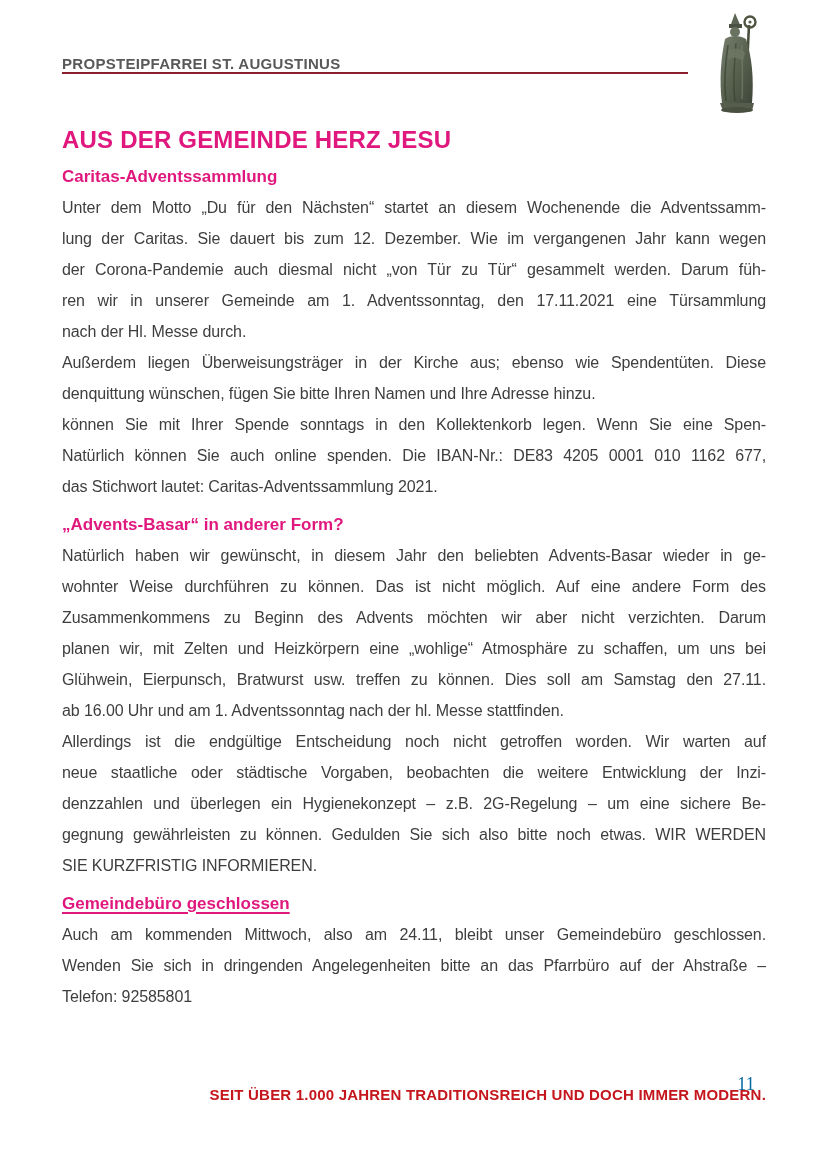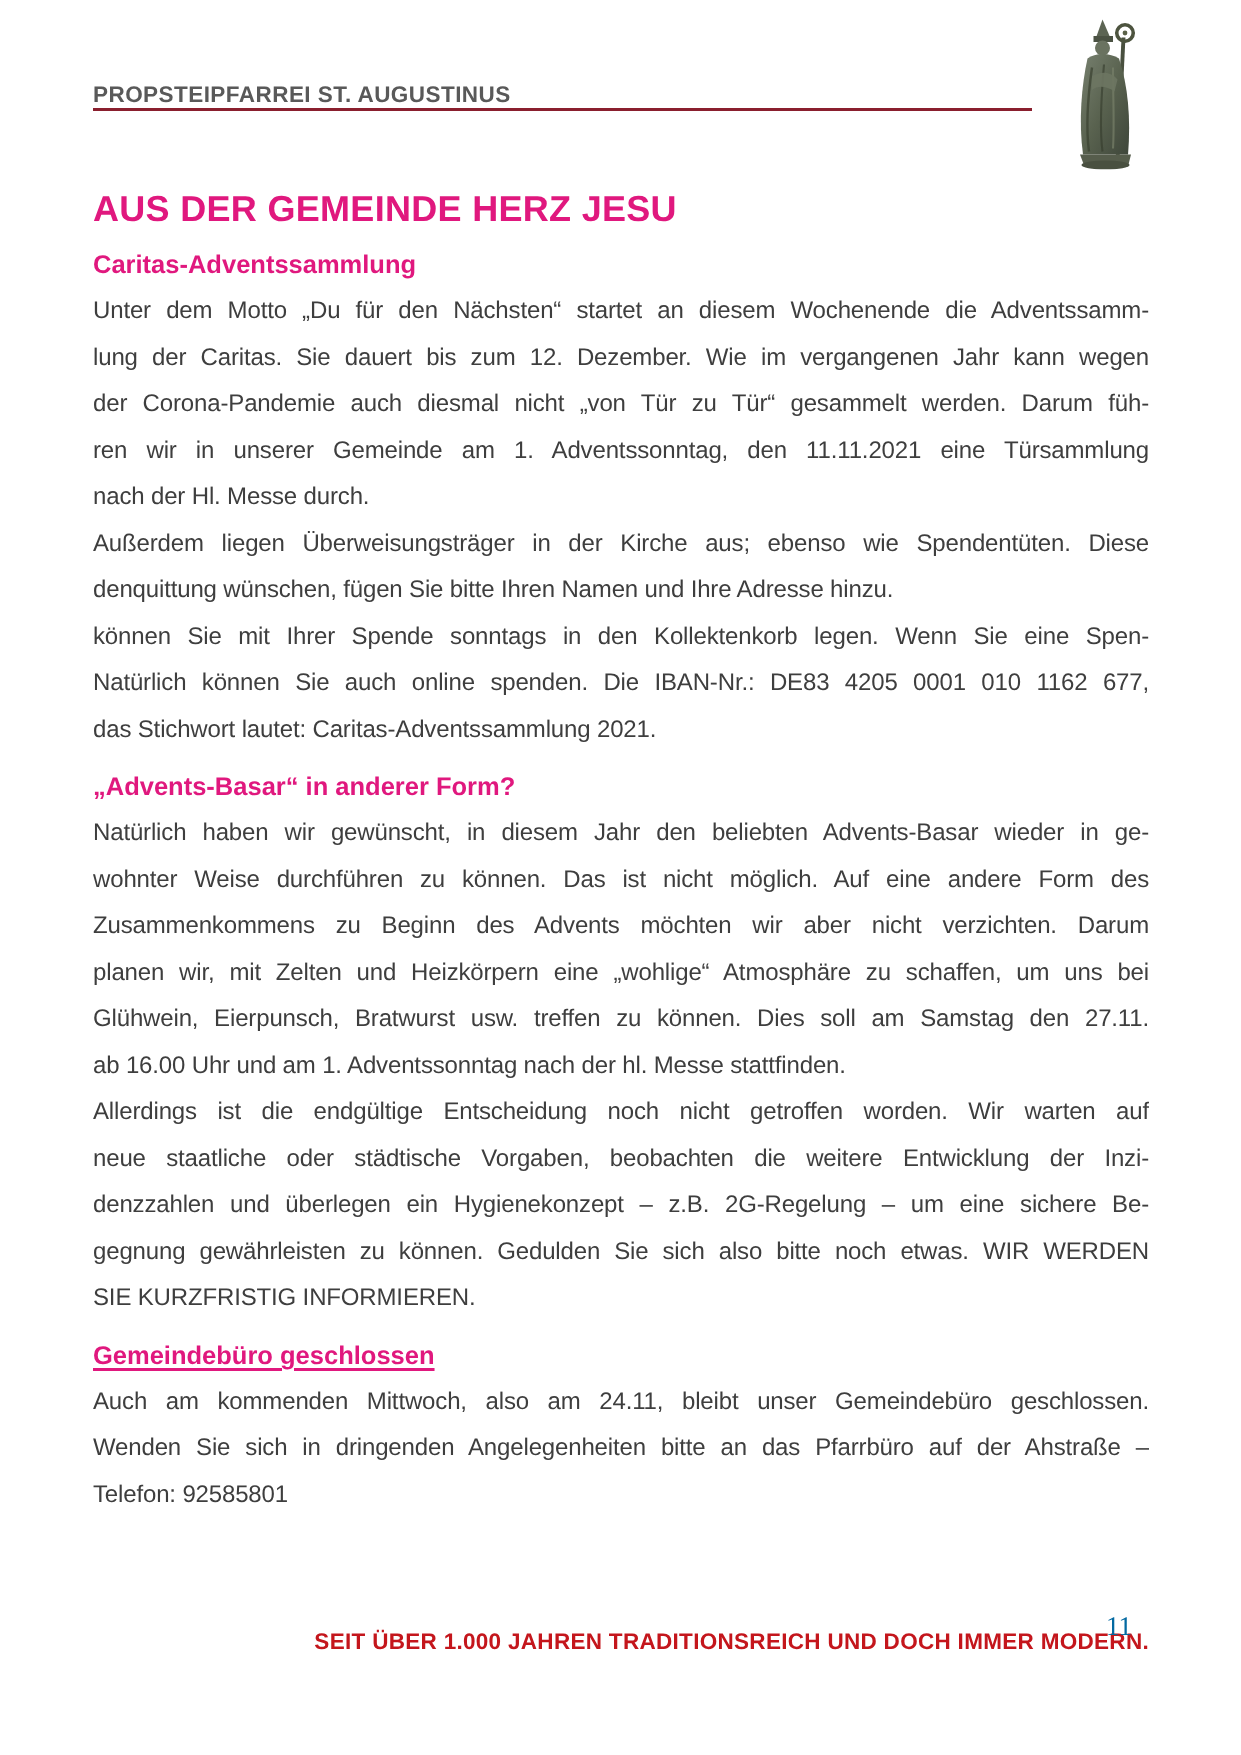--- a/index.html
+++ b/index.html
@@ -114,21 +114,21 @@
 
   <div class="content">
     <h1 class="page-title">AUS DER GEMEINDE HERZ JESU</h1>
     <div id="sections">
         <section>
           <h2 class="section-heading">Caritas-Adventssammlung</h2>
           <div class="para">
             <div class="line">Unter dem Motto „Du für den Nächsten“ startet an diesem Wochenende die Adventssamm-</div>
             <div class="line">lung der Caritas. Sie dauert bis zum 12. Dezember. Wie im vergangenen Jahr kann wegen</div>
             <div class="line">der Corona-Pandemie auch diesmal nicht „von Tür zu Tür“ gesammelt werden. Darum füh-</div>
-            <div class="line">ren wir in unserer Gemeinde am 1. Adventssonntag, den 11.11.2021 eine Türsammlung</div>
+            <div class="line">ren wir in unserer Gemeinde am 1. Adventssonntag, den 17.11.2021 eine Türsammlung</div>
             <div class="line last">nach der Hl. Messe durch.</div>
           </div>
           <div class="para">
             <div class="line">Außerdem liegen Überweisungsträger in der Kirche aus; ebenso wie Spendentüten. Diese</div>
             <div class="line last">denquittung wünschen, fügen Sie bitte Ihren Namen und Ihre Adresse hinzu.</div>
             <div class="line">können Sie mit Ihrer Spende sonntags in den Kollektenkorb legen. Wenn Sie eine Spen-</div>
           </div>
           <div class="para">
             <div class="line">Natürlich können Sie auch online spenden. Die IBAN-Nr.: DE83 4205 0001 010 1162 677,</div>
             <div class="line last">das Stichwort lautet: Caritas-Adventssammlung 2021.</div>

